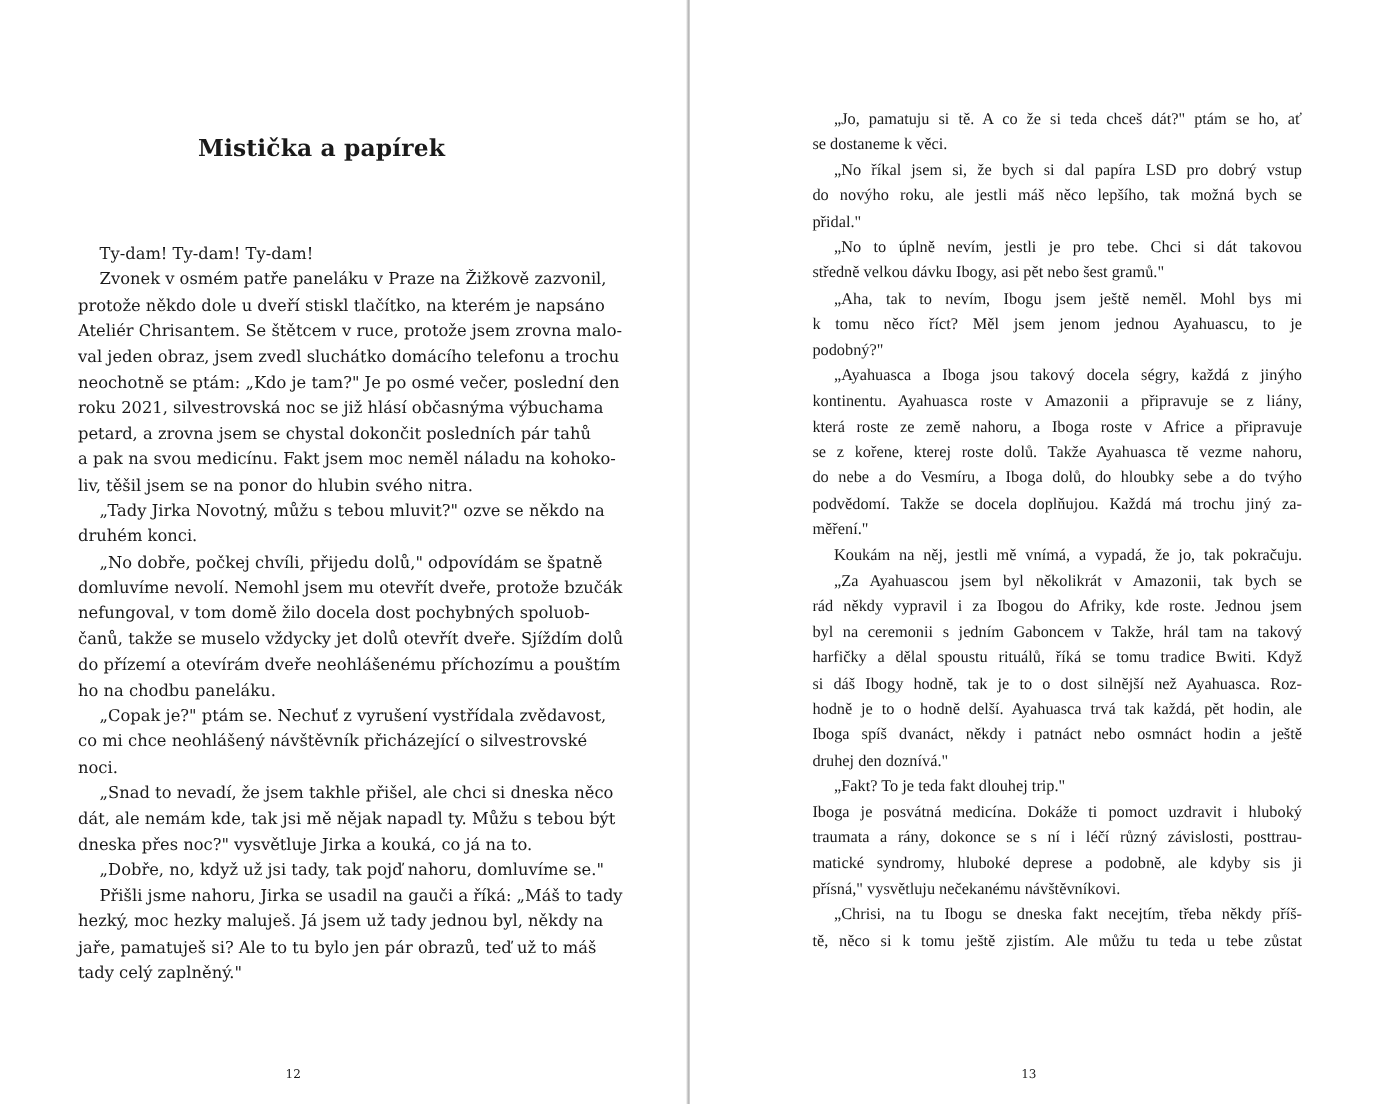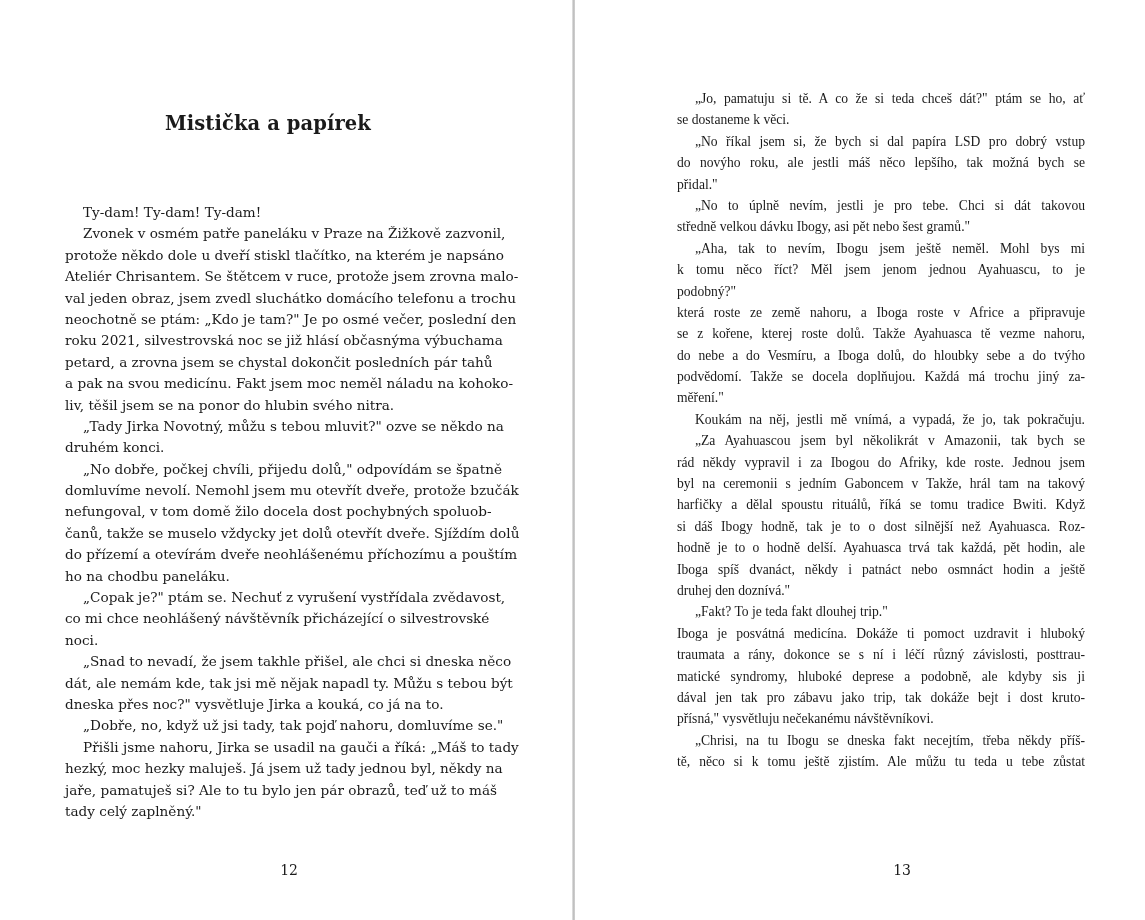--- a/index.html
+++ b/index.html
@@ -11,21 +11,21 @@
   .divider { position: absolute; left: 572px; top: 0; width: 3px; height: 920px;
              background: linear-gradient(to right, #e6e6e6, #b9b9b9 60%, #d9d9d9); }
   .title { position: absolute; left: 0; width: 536px; top: 112px; text-align: center;
            font-size: 19.5px; font-weight: bold; letter-spacing: 0.1px; }
   .body-text { position: absolute; font-size: 13.6px; line-height: 21.4px; }
   #left-body { left: 65px; top: 202px; width: 407px; }
   #right-body { left: 677px; top: 88px; width: 408px; font-family: Liberation Serif, serif; }
   .line { display: block; white-space: nowrap; text-align: justify; text-align-last: justify; height: 21.4px; }
   .line.last { text-align-last: left; }
   .line.indent { padding-left: 18px; }
-  .page-num { position: absolute; top: 862px; font-size: 14px; width: 60px; text-align: right; }
+  .page-num { position: absolute; top: 890px; font-size: 10px; width: 60px; text-align: left; }
   #pn-left { left: 238px; }
   #pn-right { left: 851px; }
 </style>
 </head>
 <body>
 
 <div class="page" id="page-left">
   <h1 class="title" style="margin:0;">Mistička a papírek</h1>
 </div>
 <div class="divider"></div>
@@ -66,38 +66,39 @@
     <span class="line indent">„Jo, pamatuju si tě. A co že si teda chceš dát?" ptám se ho, ať</span>
     <span class="line last">se dostaneme k věci.</span>
     <span class="line indent">„No říkal jsem si, že bych si dal papíra LSD pro dobrý vstup</span>
     <span class="line">do novýho roku, ale jestli máš něco lepšího, tak možná bych se</span>
     <span class="line last">přidal."</span>
     <span class="line indent">„No to úplně nevím, jestli je pro tebe. Chci si dát takovou</span>
     <span class="line last">středně velkou dávku Ibogy, asi pět nebo šest gramů."</span>
     <span class="line indent">„Aha, tak to nevím, Ibogu jsem ještě neměl. Mohl bys mi</span>
     <span class="line">k tomu něco říct? Měl jsem jenom jednou Ayahuascu, to je</span>
     <span class="line last">podobný?"</span>
+    <span class="line indent">„Ayahuasca a Iboga jsou takový docela ségry, každá z jinýho</span>
+    <span class="line">kontinentu. Ayahuasca roste v Amazonii a připravuje se z liány,</span>
     <span class="line">která roste ze země nahoru, a Iboga roste v Africe a připravuje</span>
     <span class="line">se z kořene, kterej roste dolů. Takže Ayahuasca tě vezme nahoru,</span>
     <span class="line">do nebe a do Vesmíru, a Iboga dolů, do hloubky sebe a do tvýho</span>
     <span class="line">podvědomí. Takže se docela doplňujou. Každá má trochu jiný za-</span>
     <span class="line last">měření."</span>
     <span class="line indent">Koukám na něj, jestli mě vnímá, a vypadá, že jo, tak pokračuju.</span>
     <span class="line indent">„Za Ayahuascou jsem byl několikrát v Amazonii, tak bych se</span>
     <span class="line">rád někdy vypravil i za Ibogou do Afriky, kde roste. Jednou jsem</span>
     <span class="line">byl na ceremonii s jedním Gaboncem v Takže, hrál tam na takový</span>
     <span class="line">harfičky a dělal spoustu rituálů, říká se tomu tradice Bwiti. Když</span>
     <span class="line">si dáš Ibogy hodně, tak je to o dost silnější než Ayahuasca. Roz-</span>
     <span class="line">hodně je to o hodně delší. Ayahuasca trvá tak každá, pět hodin, ale</span>
     <span class="line">Iboga spíš dvanáct, někdy i patnáct nebo osmnáct hodin a ještě</span>
     <span class="line last">druhej den doznívá."</span>
     <span class="line indent last">„Fakt? To je teda fakt dlouhej trip."</span>
     <span class="line">Iboga je posvátná medicína. Dokáže ti pomoct uzdravit i hluboký</span>
     <span class="line">traumata a rány, dokonce se s ní i léčí různý závislosti, posttrau-</span>
     <span class="line">matické syndromy, hluboké deprese a podobně, ale kdyby sis ji</span>
-    <span class="line">dával jen tak pro zábavu jako trip, tak dokáže bejt i dost kruto-</span>
     <span class="line last">přísná," vysvětluju nečekanému návštěvníkovi.</span>
     <span class="line indent">„Chrisi, na tu Ibogu se dneska fakt necejtím, třeba někdy příš-</span>
     <span class="line">tě, něco si k tomu ještě zjistím. Ale můžu tu teda u tebe zůstat</span>
   </div>
 
 <div class="page-num" id="pn-left">12</div>
 <div class="page-num" id="pn-right">13</div>
 
 </body></html>

